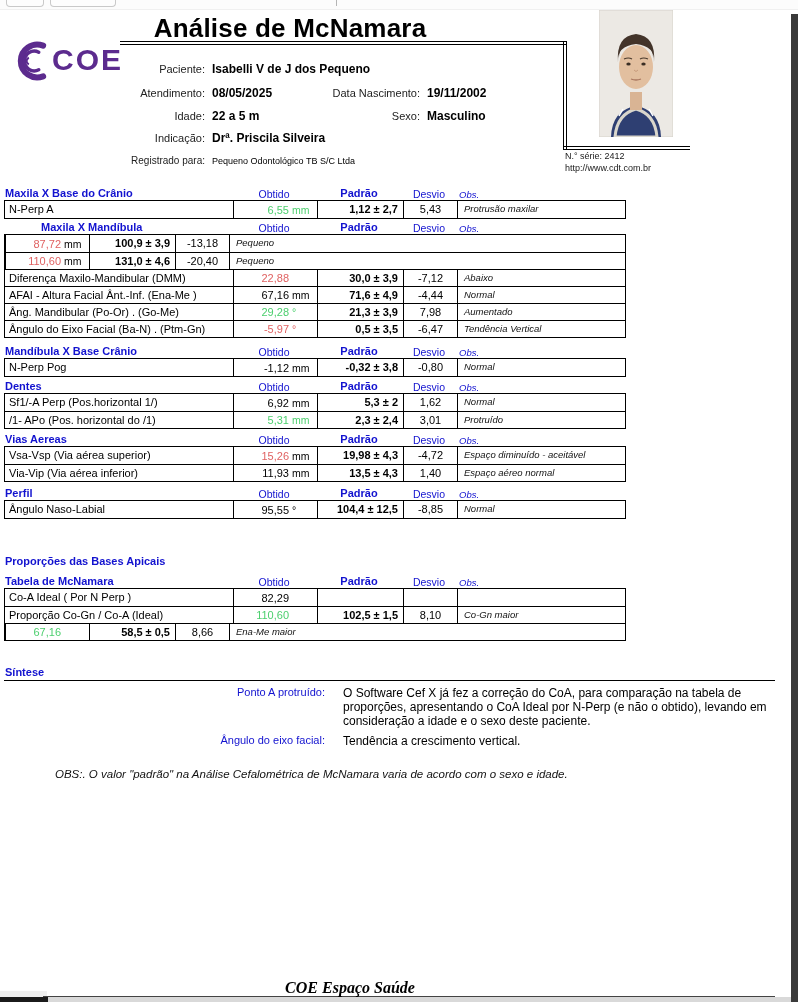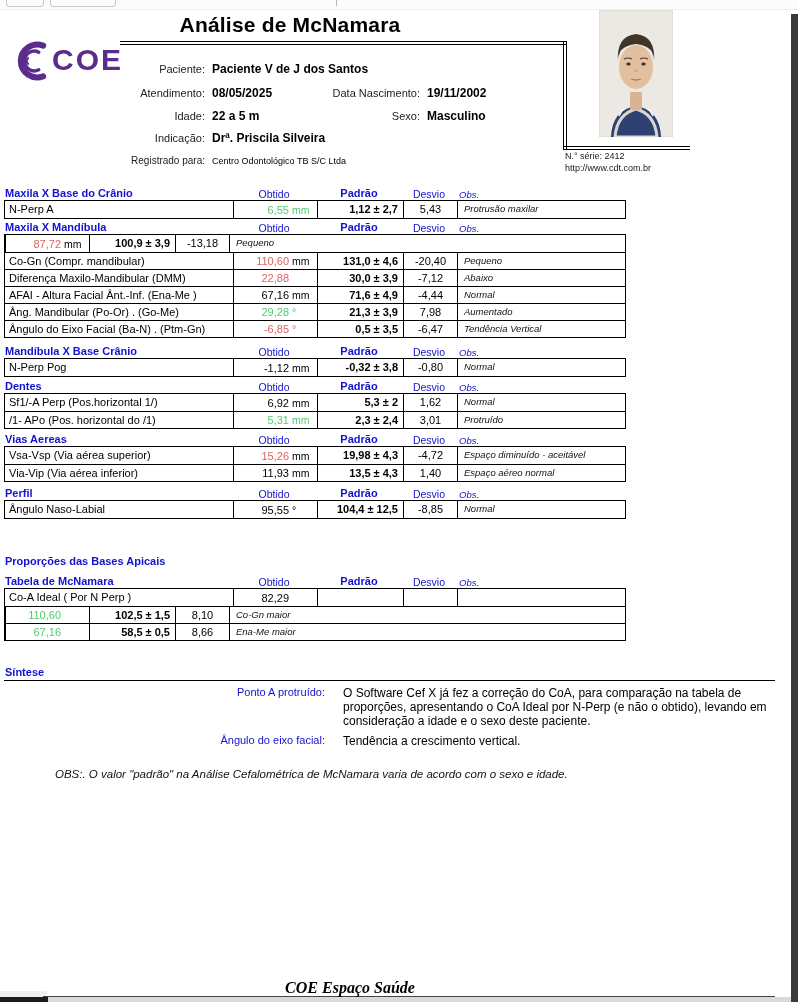--- a/index.html
+++ b/index.html
@@ -13,21 +13,21 @@
   .tabfrag { top:0; height:7px; border:1px solid #c9c9c9; border-top:none; border-radius:0 0 4px 4px; background:#fdfdfd; }
   .tick { top:0; width:1px; height:6px; background:#b5b5b5; }
 
   
   .vstrip { left:791px; top:14px; width:7px; height:988px; background:#3a3a3a; }
   .hsb-track { left:0; top:997px; width:791px; height:5px; background:#d9d9d9; }
   .hsb-thumb { left:0; top:997px; width:48px; height:5px; background:#1b1b1b; }
   .hsb-cap { left:0; top:991px; width:47px; height:6px; background:#f0f0f0; }
 
   
-  .title { left:130px; top:13px; width:320px; text-align:center; font-size:21px; font-weight:bold; letter-spacing:0.2px; }
+  .title { left:130px; top:13px; width:320px; text-align:center; font-size:26px; font-weight:bold; letter-spacing:0.2px; }
   .dline-top { left:120px; top:41px; width:447px; height:4px; border-top:1px solid #000; border-bottom:1px solid #000; }
   .dline-vert { left:563px; top:41px; width:4px; height:109px; border-left:1px solid #000; border-right:1px solid #000; }
   .dline-bot { left:563px; top:146px; width:127px; height:4px; border-top:1px solid #000; border-bottom:1px solid #000; }
 
   .logo { left:8px; top:38px; width:120px; height:48px; }
   .logo-text { position:absolute; left:44px; top:5px; font-size:30px; font-weight:bold; letter-spacing:2px; }
 
   .plabel { position:absolute; text-align:right; font-size:11px; color:#222; }
   .pval   { position:absolute; font-weight:bold; font-size:12px; }
   .plabel-sm { position:absolute; text-align:right; font-size:10px; color:#222; }
@@ -94,37 +94,37 @@
       <path d="M 32 7 A 15 15 0 1 0 32 35" stroke-width="5.5" stroke-linecap="round"></path>
       <path d="M 28 13 A 9 9 0 1 0 28 29" stroke-width="3.2" stroke-linecap="round"></path>
       <path d="M 18 15.5 A 6 6 0 0 0 18 26.5" stroke-width="2"></path>
       <path d="M 19 18 A 3.2 3.2 0 0 0 19 24" stroke-width="1.8"></path>
     </g>
   </svg>
   <div class="logo-text" style="color:#5c2b8e;">COE</div>
 </div>
 
 <div class="abs plabel" style="left:0;width:205px;top:63px;">Paciente:</div>
-<div class="abs pval" style="left:212px;top:62px;">Paciente V de J dos Santos</div>
+<div class="abs pval" style="left:212px;top:62px;">Isabelli V de J dos Pequeno</div>
 
 <div class="abs plabel" style="left:0;width:205px;top:87px;">Atendimento:</div>
 <div class="abs pval" style="left:212px;top:86px;">08/05/2025</div>
 <div class="abs plabel" style="left:260px;width:160px;top:87px;">Data Nascimento:</div>
 <div class="abs pval" style="left:427px;top:86px;">19/11/2002</div>
 
 <div class="abs plabel" style="left:0;width:205px;top:110px;">Idade:</div>
 <div class="abs pval" style="left:212px;top:109px;">22 a 5 m</div>
 <div class="abs plabel" style="left:260px;width:160px;top:110px;">Sexo:</div>
 <div class="abs pval" style="left:427px;top:109px;">Masculino</div>
 
 <div class="abs plabel" style="left:0;width:205px;top:132px;">Indicação:</div>
 <div class="abs pval" style="left:212px;top:131px;">Drª. Priscila Silveira</div>
 
 <div class="abs plabel-sm" style="left:0;width:205px;top:155px;">Registrado para:</div>
-<div class="abs pval-sm" style="left:212px;top:156px;">Centro Odontológico TB S/C Ltda</div>
+<div class="abs pval-sm" style="left:212px;top:156px;">Pequeno Odontológico TB S/C Ltda</div>
 
 <div class="abs photo">
   <svg width="74" height="127" viewBox="0 0 74 127">
     <rect x="0" y="0" width="74" height="127" fill="#ece9e4"></rect>
     <rect x="0" y="0" width="74" height="127" fill="none" stroke="#d6d2cb" stroke-width="1"></rect>
     <path d="M 12 127 Q 13 100 37 96 Q 61 100 62 127 Z" fill="#2e3f72"></path>
     <path d="M 16 127 Q 18 104 37 99 Q 56 104 58 127 Z" fill="#2e3f72" stroke="#d9d6cc" stroke-width="3" fill-opacity="1"></path>
     <path d="M 20 106 L 24 99 M 50 99 L 54 106" stroke="#ffffff" stroke-width="1.5"></path>
     <rect x="31" y="82" width="12" height="18" fill="#d9b494"></rect>
     <ellipse cx="37" cy="57" rx="17" ry="22" fill="#e2bf9f"></ellipse>
@@ -155,38 +155,37 @@
         <div class="c ob">
           <span class="num" style="color: rgb(76, 207, 110);">6,55</span>
           <span class="unit" style="color: rgb(76, 207, 110);">mm</span>
         </div>
         <div class="c pd">1,12 ± 2,7</div>
         <div class="c dv">5,43</div>
         <div class="c bs">Protrusão maxilar</div>
       </div>
     </div>
     <div class="sech" style="top: 221px;">
-      <span class="t" style="color: rgb(18, 18, 207);">Maxila X Mandíbula</span>
+      <span class="t" style="color: rgb(18, 18, 207); margin-left: 36px;">Maxila X Mandíbula</span>
       <span class="ho" style="color: rgb(18, 18, 207);">Obtido</span>
       <span class="hp" style="color: rgb(18, 18, 207);">Padrão</span>
       <span class="hd" style="color: rgb(18, 18, 207);">Desvio</span>
       <span class="hb" style="color: rgb(18, 18, 207);">Obs.</span>
     </div>
     <div class="tbl" style="top: 234px;">
       <div class="row">
         <div class="c ob">
           <span class="num" style="color: rgb(224, 98, 98);">87,72</span>
           <span class="unit" style="color: rgb(0, 0, 0);">mm</span>
         </div>
         <div class="c pd">100,9 ± 3,9</div>
         <div class="c dv">-13,18</div>
         <div class="c bs">Pequeno</div>
       </div>
       <div class="row">
-        <div class="c nm">Co-Gn (Compr. mandibular)</div>
         <div class="c ob">
           <span class="num" style="color: rgb(224, 98, 98);">110,60</span>
           <span class="unit" style="color: rgb(0, 0, 0);">mm</span>
         </div>
         <div class="c pd">131,0 ± 4,6</div>
         <div class="c dv">-20,40</div>
         <div class="c bs">Pequeno</div>
       </div>
       <div class="row">
         <div class="c nm">Diferença Maxilo-Mandibular (DMM)</div>
@@ -214,21 +213,21 @@
           <span class="num" style="color: rgb(76, 207, 110);">29,28</span>
           <span class="unit" style="color: rgb(76, 207, 110);">°</span>
         </div>
         <div class="c pd">21,3 ± 3,9</div>
         <div class="c dv">7,98</div>
         <div class="c bs">Aumentado</div>
       </div>
       <div class="row">
         <div class="c nm">Ângulo do Eixo Facial  (Ba-N) . (Ptm-Gn)</div>
         <div class="c ob">
-          <span class="num" style="color: rgb(224, 98, 98);">-6,85</span>
+          <span class="num" style="color: rgb(224, 98, 98);">-5,97</span>
           <span class="unit" style="color: rgb(224, 98, 98);">°</span>
         </div>
         <div class="c pd">0,5 ± 3,5</div>
         <div class="c dv">-6,47</div>
         <div class="c bs">Tendência Vertical</div>
       </div>
     </div>
     <div class="sech" style="top: 345px;">
       <span class="t" style="color: rgb(18, 18, 207);">Mandíbula X Base Crânio</span>
       <span class="ho" style="color: rgb(18, 18, 207);">Obtido</span>
@@ -337,20 +336,21 @@
         <div class="c nm">Co-A  Ideal  ( Por N Perp )</div>
         <div class="c ob">
           <span class="num" style="color: rgb(0, 0, 0);">82,29</span>
           <span class="unit" style="color: rgb(0, 0, 0);"></span>
         </div>
         <div class="c pd"></div>
         <div class="c dv"></div>
         <div class="c bs"></div>
       </div>
       <div class="row">
+        <div class="c nm">Proporção Co-Gn / Co-A (Ideal)</div>
         <div class="c ob">
           <span class="num" style="color: rgb(76, 207, 110);">110,60</span>
           <span class="unit" style="color: rgb(76, 207, 110);"></span>
         </div>
         <div class="c pd">102,5 ± 1,5</div>
         <div class="c dv">8,10</div>
         <div class="c bs">Co-Gn maior</div>
       </div>
       <div class="row">
         <div class="c ob">

